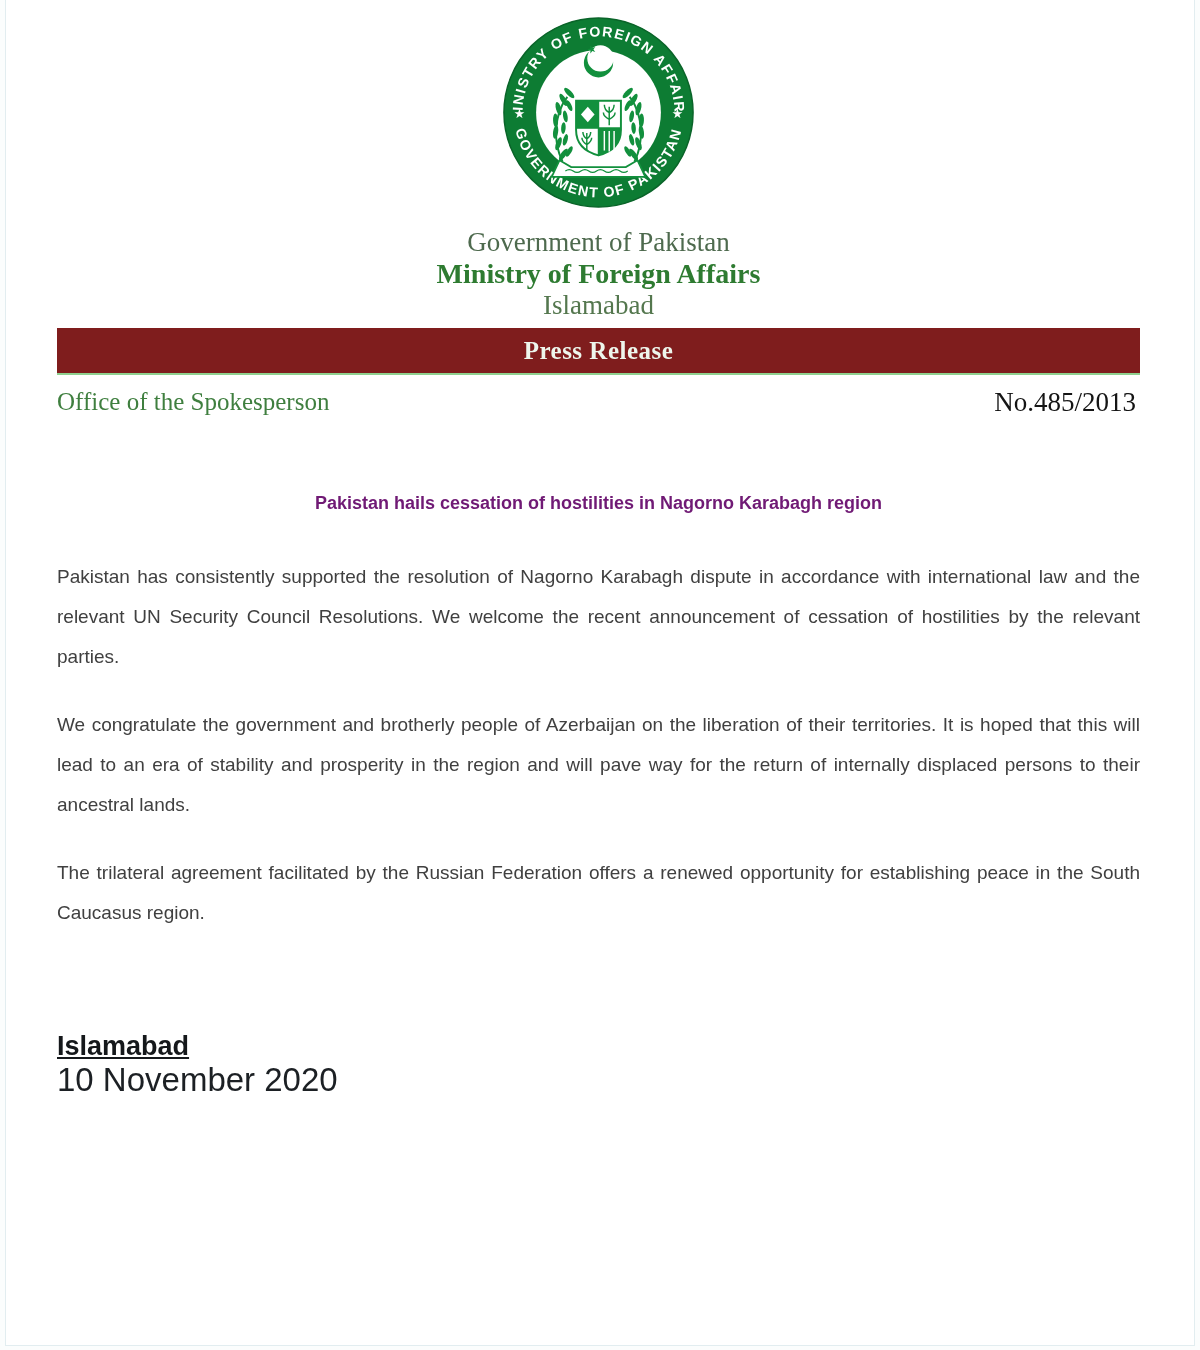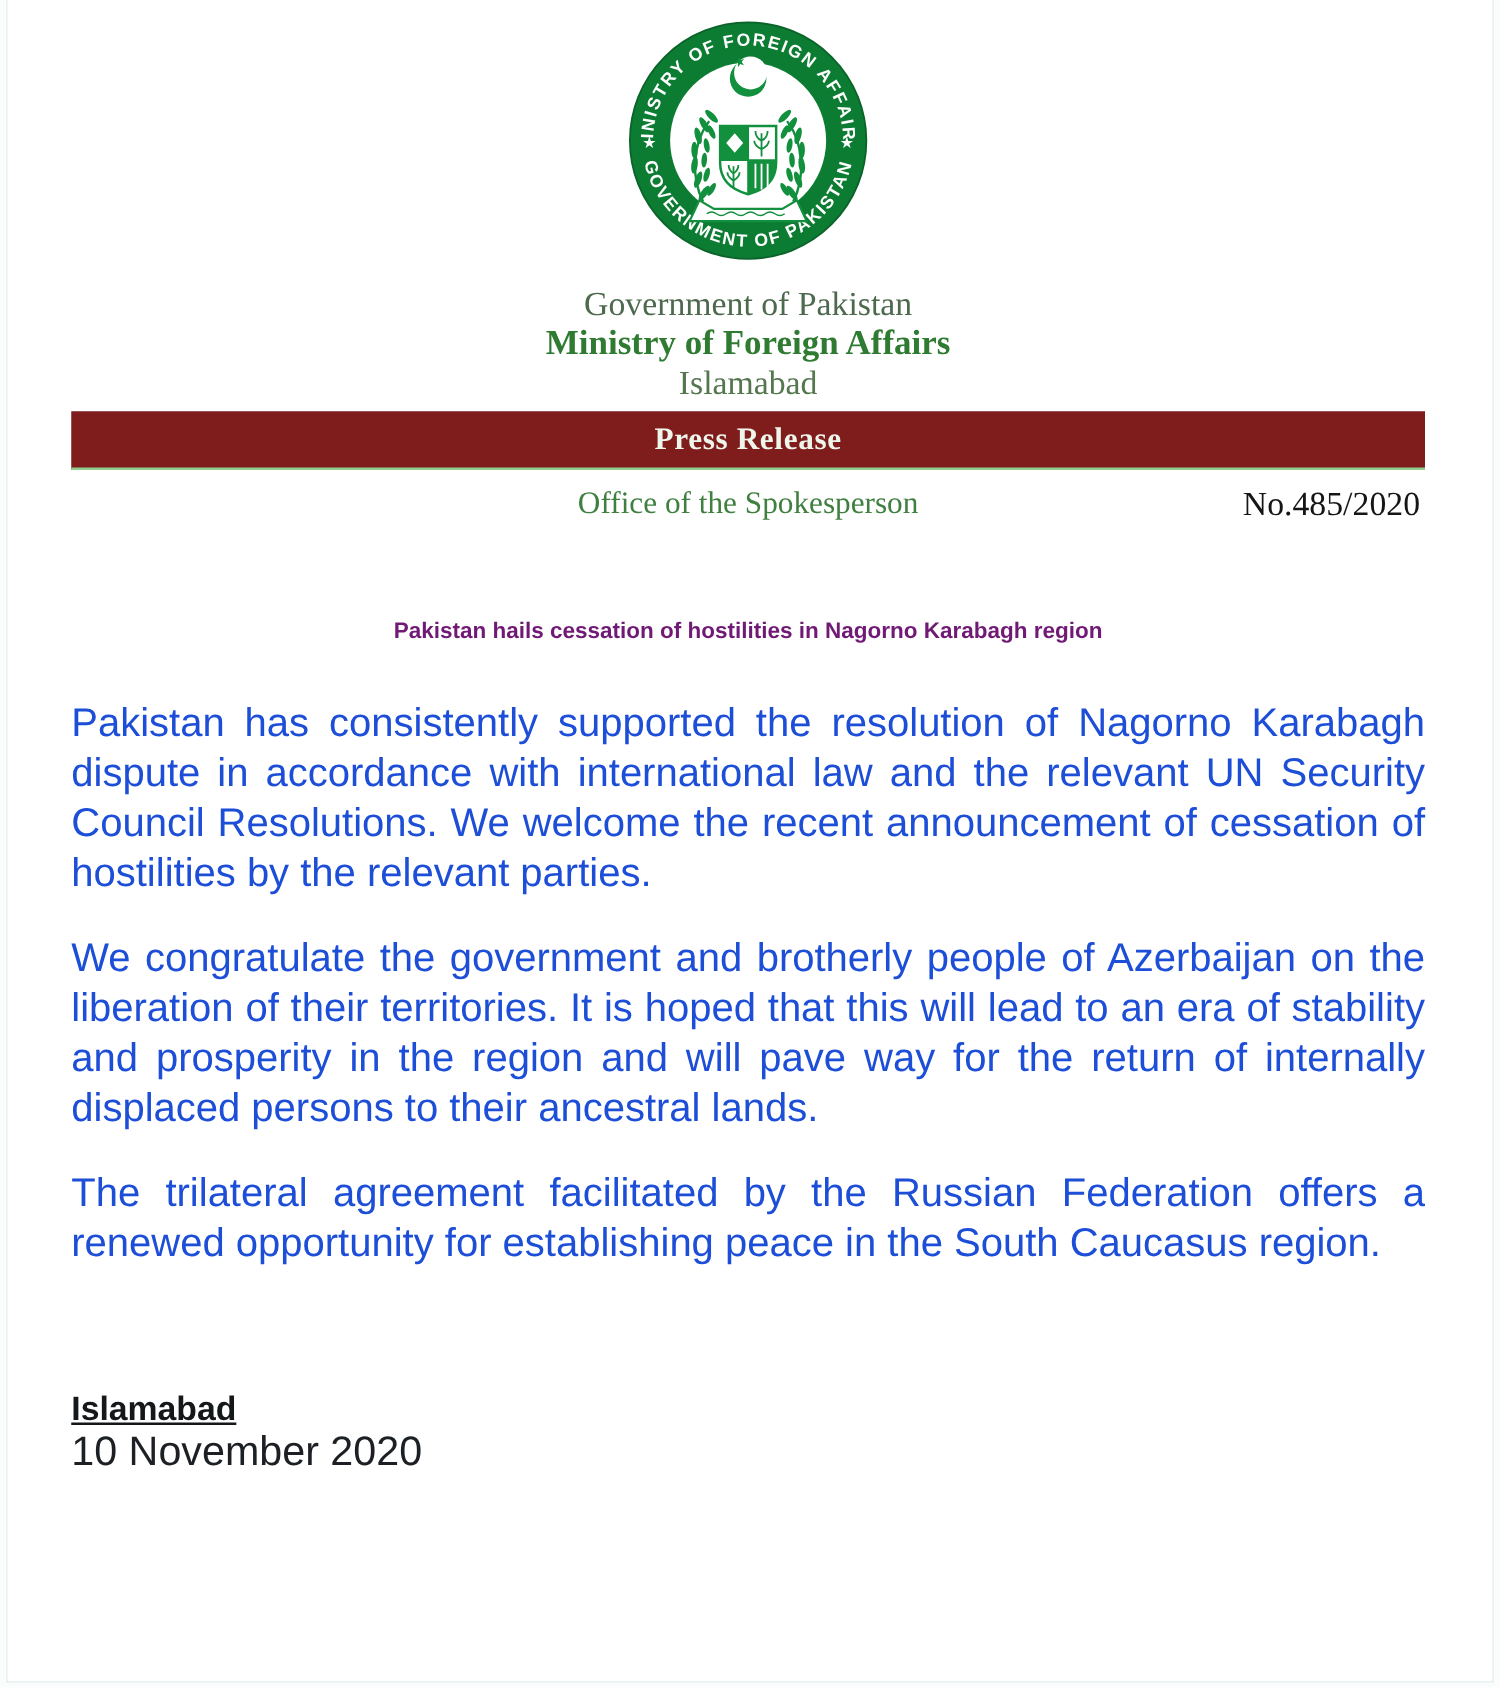--- a/index.html
+++ b/index.html
@@ -34,39 +34,39 @@
     background:#7f1d1d;
     border-bottom:2px solid #8fd08f;
     text-align:center;
     font-family:"Liberation Serif", serif;
     font-size:25px; font-weight:600; letter-spacing:0.5px;
     color:#eef6ec;
   }
   
   .meta{ position:relative; margin-top:13px; height:32px; }
   .meta .office{
-    position:absolute; left:0; right:0; text-align:center;
+    position:absolute; left:0; right:0; 
     font-family:"Liberation Serif", serif;
     font-size:25px; color:#3f7f3f;
   }
   .meta .number{
     position:absolute; right:4px; top:-1px;
     font-family:"Liberation Serif", serif;
     font-size:27px; color:#151515;
   }
   
   .title{
     margin-top:73px; text-align:center;
     font-size:18px; font-weight:bold; color:#701a75;
   }
   .paras{ margin-top:43px; }
   .paras p{
     margin:0 0 28px 0;
-    font-size:32px; line-height:40px;
-    color:#1d4ed8;
+    font-size:19px; line-height:40px;
+    color:#404040;
     text-align:justify;
   }
   
   .footer{ margin-top:96px; }
   .footer .f-city{
     font-size:27px; font-weight:bold; color:#15181b;
     text-decoration:underline; line-height:34px;
   }
   .footer .f-date{ font-size:33px; color:#1c2024; line-height:34px; }
 </style>
@@ -147,21 +147,21 @@
   <div class="hdr">
     <div class="gov">Government of Pakistan</div>
     <div class="ministry">Ministry of Foreign Affairs</div>
     <div class="city">Islamabad</div>
   </div>
 
   <div class="banner">Press Release</div>
 
   <div class="meta">
     <span class="office">Office of the Spokesperson</span>
-    <span class="number">No.485/2020</span>
+    <span class="number">No.485/2013</span>
   </div>
 
   <div class="title">Pakistan hails cessation of hostilities in Nagorno Karabagh region</div>
 
   <div class="paras">
     <p>Pakistan has consistently supported the resolution of Nagorno Karabagh dispute in accordance with international law and the relevant UN Security Council Resolutions. We welcome the recent announcement of cessation of hostilities by the relevant parties.</p>
     <p>We congratulate the government and brotherly people of Azerbaijan on the liberation of their territories. It is hoped that this will lead to an era of stability and prosperity in the region and will pave way for the return of internally displaced persons to their ancestral lands.</p>
     <p>The trilateral agreement facilitated by the Russian Federation offers a renewed opportunity for establishing peace in the South Caucasus region.</p>
   </div>
 

